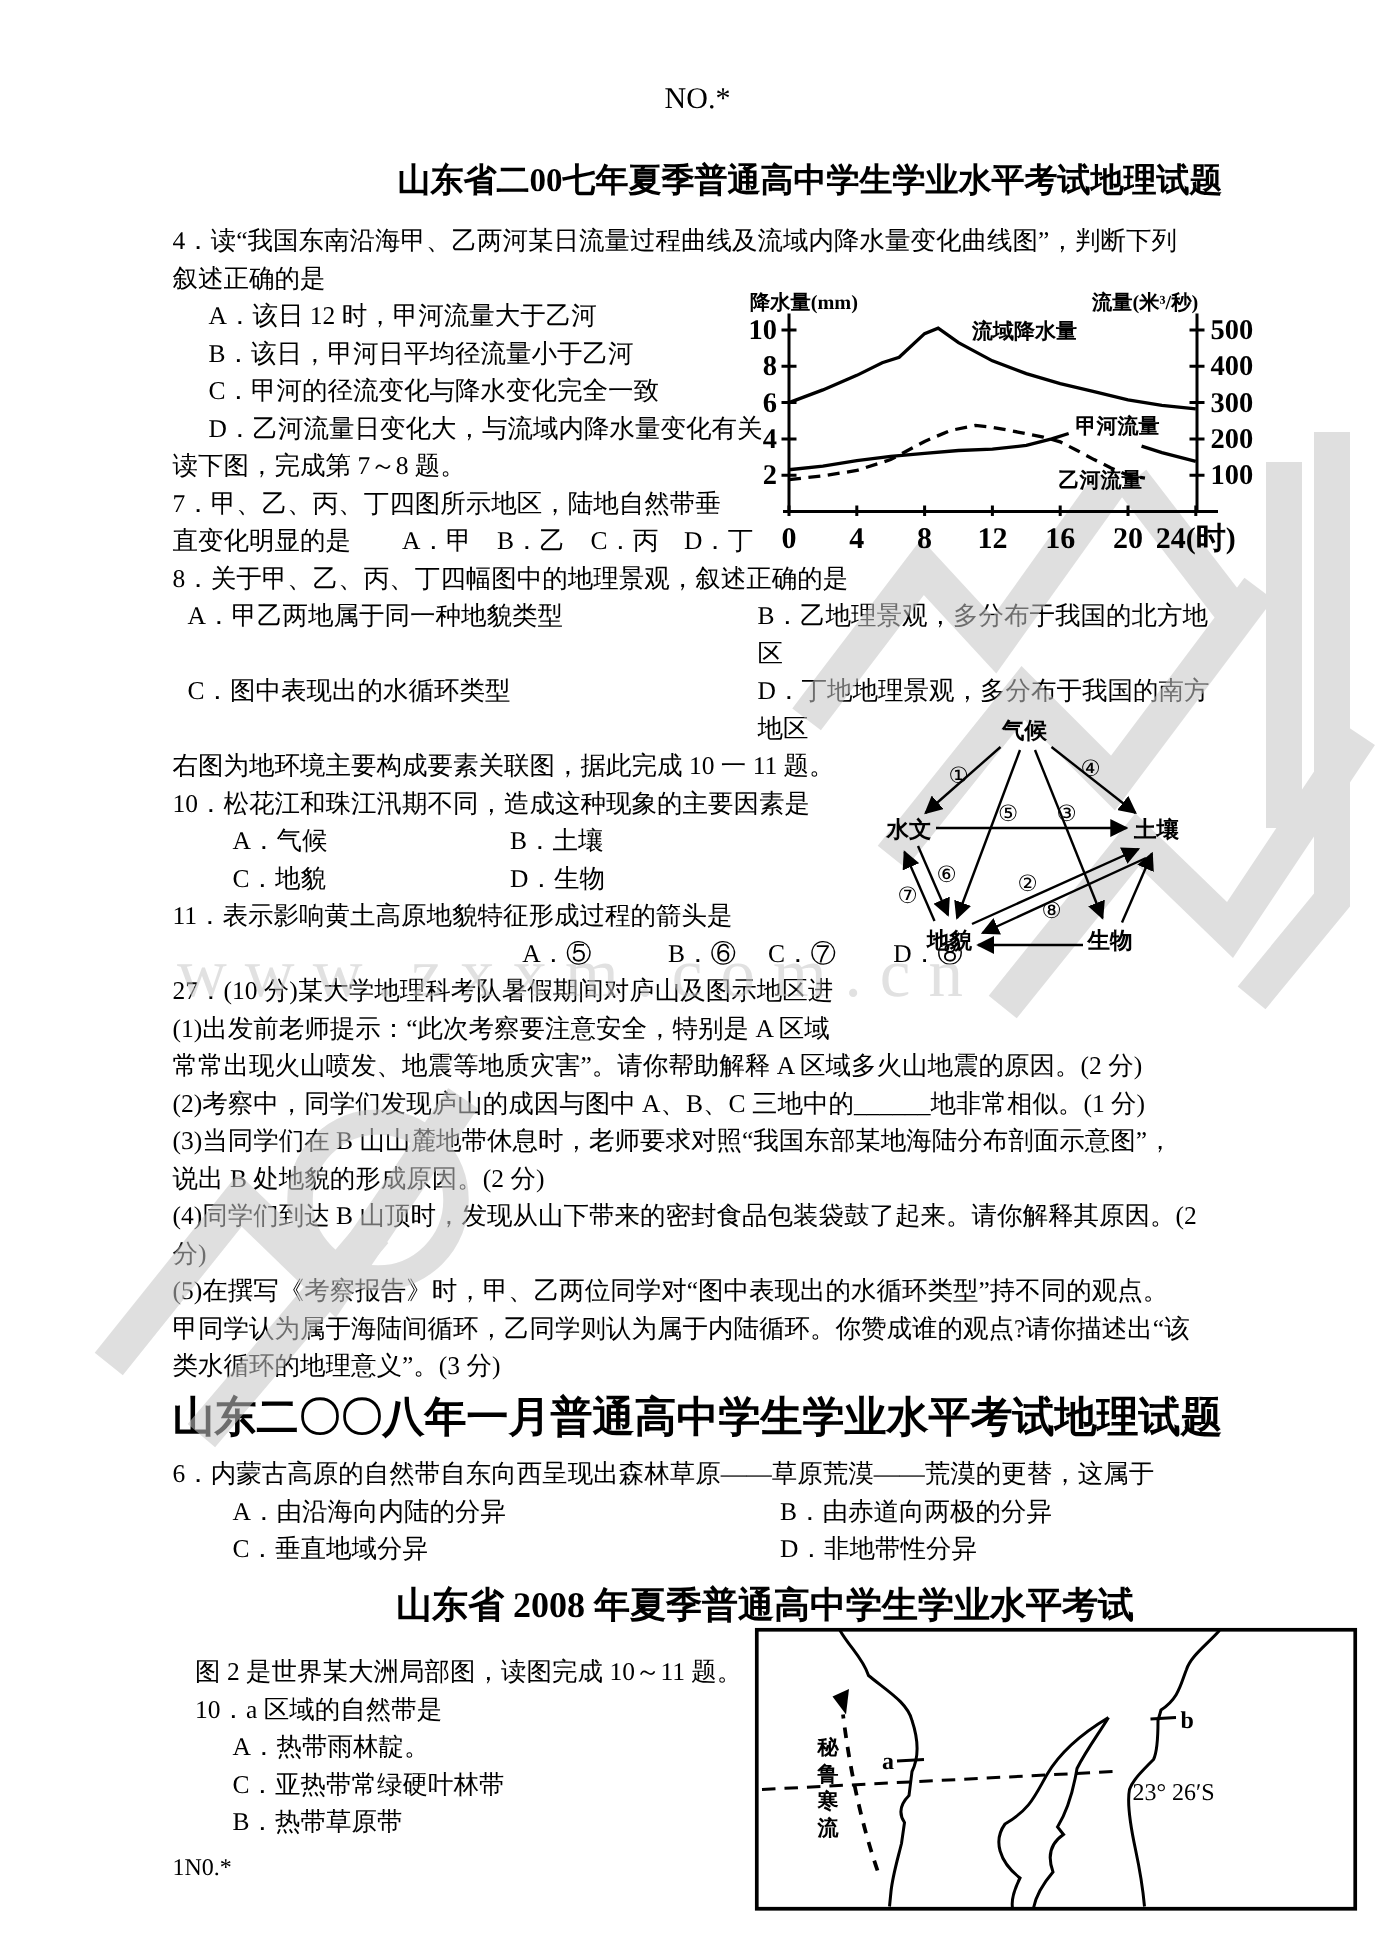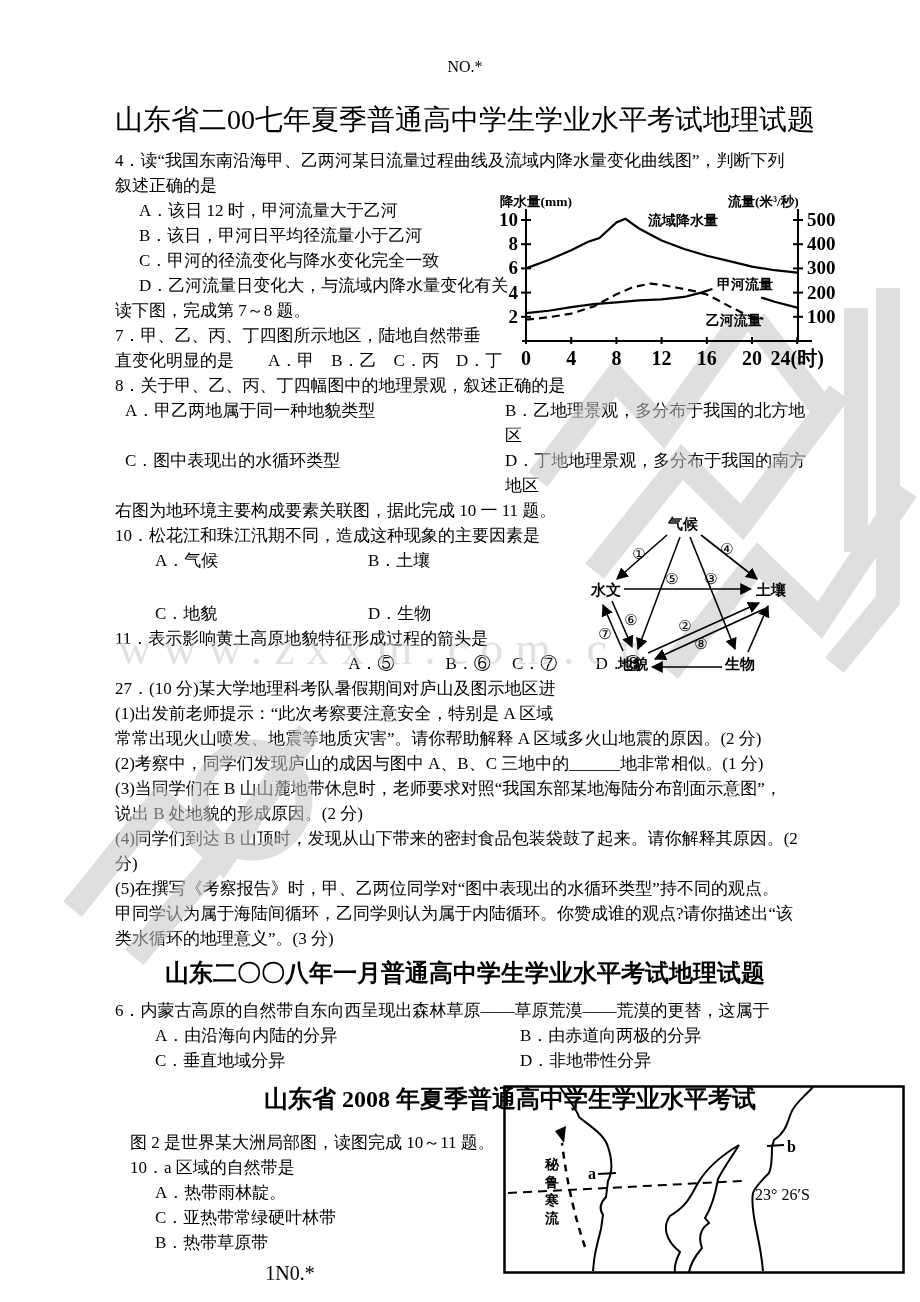--- a/index.html
+++ b/index.html
@@ -1,37 +1,37 @@
 <!DOCTYPE html>
 <html><head>
 <meta charset="utf-8">
 <style>
   html,body{margin:0;padding:0;background:#fff;}
   .page{position:relative;width:920px;height:1302px;background:#fff;color:#000;
         font-family:"Liberation Serif","DejaVu Serif",serif;font-size:17px;line-height:25px;
         box-sizing:border-box;padding:0 105px 0 115px;overflow:hidden;}
   .wm{position:absolute;left:0;top:0;width:920px;height:1302px;pointer-events:none;}
   p{margin:0;white-space:pre-wrap;}
-  .no-top{margin-top:54px;text-align:center;font-size:16px;}
-  .title1{font-weight:normal;font-size:28px;line-height:30px;text-align:right;margin:26px 0 13px 0;}
-  .title2{font-weight:bold;font-size:24px;line-height:31px;text-align:center;margin:7px 0 9px 0;}
+  .no-top{margin-top:54px;text-align:center;font-size:20px;}
+  .title1{font-weight:bold;font-size:22px;line-height:30px;text-align:right;margin:26px 0 13px 0;}
+  .title2{font-weight:bold;font-size:28px;line-height:31px;text-align:center;margin:7px 0 9px 0;}
   .title3{font-weight:bold;font-size:24px;line-height:34px;text-align:center;margin:9px 0 12px 0;padding-left:90px;}
   .opt{padding-left:24px;}
   .grid2{display:grid;padding-left:10px;grid-template-columns:380px auto;}
   .grid2 span{display:block;}
-  .gridq10{display:grid;padding-left:40px;grid-template-columns:185px auto;gap:28px;}
+  .gridq10{display:grid;padding-left:40px;grid-template-columns:185px auto;}
   .gridq6{display:grid;padding-left:40px;grid-template-columns:365px auto;}
   .q11opts{padding-left:60px;text-align:center;}
   .ind15{padding-left:15px;}
   .opt40{padding-left:40px;}
   .figure{position:absolute;}
   .fig-chart{left:498px;top:193px;}
-  .fig-diagram{left:575px;top:509px;}
+  .fig-diagram{left:575px;top:472px;}
   .fig-map{left:503px;top:1085px;}
-  .footer-no{width:350px;text-align:center;margin-top:6px;font-size:20px;font-family:Liberation Serif, serif;}
+  .footer-no{width:350px;text-align:left;margin-top:6px;font-size:16px;font-family:Liberation Serif, serif;}
   .mt14{margin-top:14px;}
   svg text{font-family:"Liberation Serif","DejaVu Serif",serif;}
 </style>
 </head>
 <body>
 
 <div class="page">
 
   <svg class="wm" viewBox="0 0 920 1302">
     <g stroke="#c6c6c6" stroke-width="24" fill="none" opacity="0.55" stroke-linecap="square">

